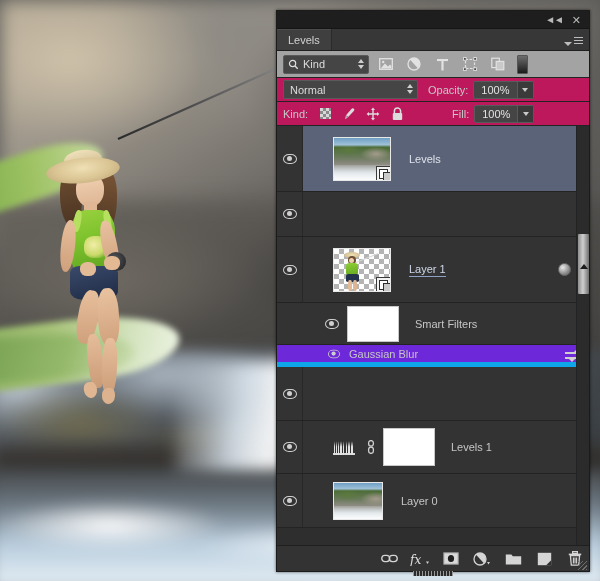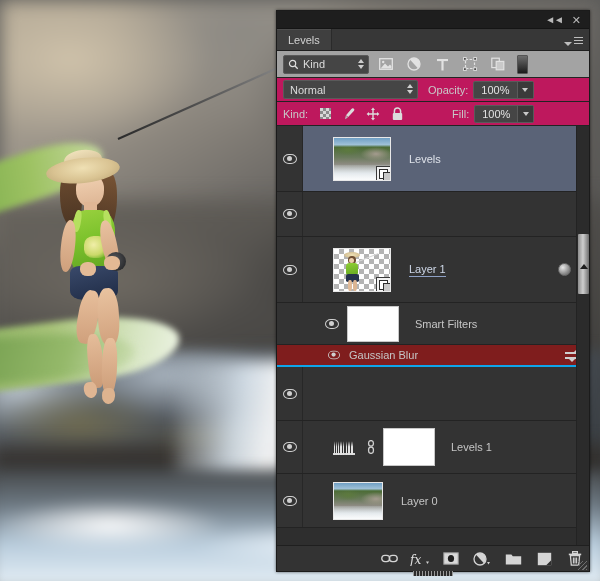--- a/index.html
+++ b/index.html
@@ -300,21 +300,21 @@
         transparent 90% 100%);
     -webkit-mask-image: linear-gradient(180deg, transparent 0 8%, #000 45%, #000 100%);
     mask-image: linear-gradient(180deg, transparent 0 8%, #000 45%, #000 100%);
   }
   .levels-ic::before { content: ""; position: absolute; left: 0; bottom: 0; width: 100%; height: 2px; background: #d8d8d8; }
 
   
   .sfrow { display: flex; align-items: center; background: #333; border-bottom: 1px solid #232323; padding-left: 48px; }
   .sfrow .eye { margin-right: 8px; }
   .sf-name { color: #c6c6c6; }
-  .filterrow { display: flex; align-items: center; background: #7f1d1d; border-bottom: 2px solid #0ea5e9; padding-left: 50px; height: 22px; position: relative; }
+  .filterrow { display: flex; align-items: center; background: #6d28d9; border-bottom: 5px solid #0ea5e9; padding-left: 50px; height: 22px; position: relative; }
   .filterrow .eye { margin-right: 8px; transform: scale(.85); }
   .fx-settings { position: absolute; right: 8px; top: 4px; width: 16px; height: 14px; cursor: pointer; }
   .fx-settings i { position: absolute; left: 0; width: 16px; height: 1.5px; background: #cfcfcf; }
   .fx-settings i:nth-child(1) { top: 3px; }
   .fx-settings i:nth-child(2) { top: 8px; }
   .fx-settings .knob { position: absolute; width: 0; height: 0; border-left: 4px solid transparent; border-right: 4px solid transparent; }
   .fx-settings .k1 { border-bottom: 4px solid #cfcfcf; left: 8px; top: 0px; }
   .fx-settings .k2 { border-top: 4px solid #cfcfcf; left: 3px; top: 9px; }
 
   .sf-toggle { position: absolute; right: 18px; display: flex; align-items: center; }

